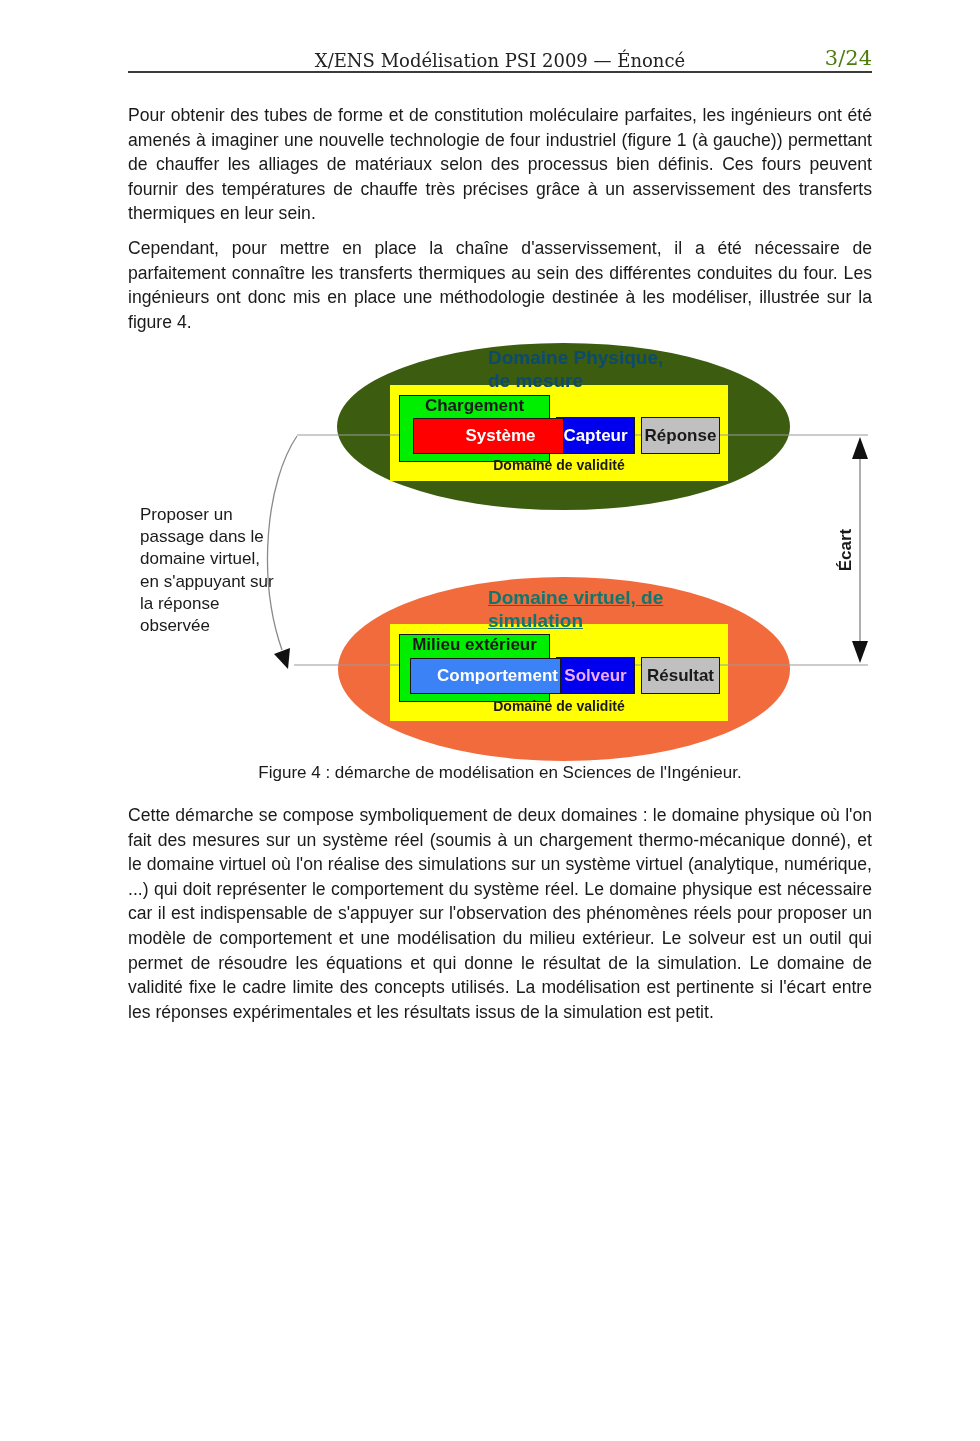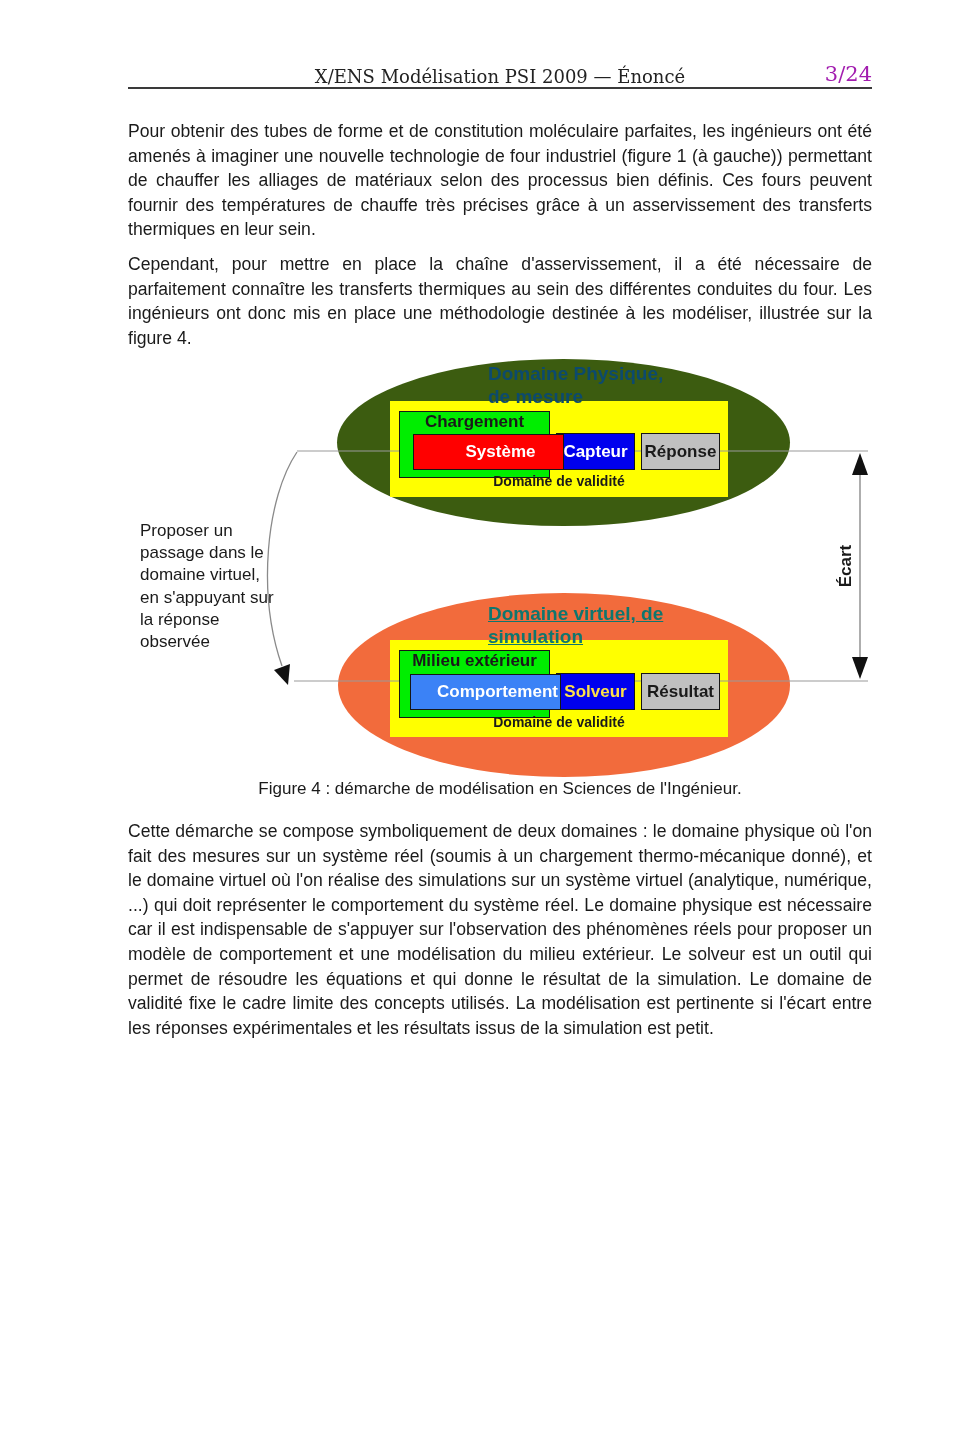--- a/index.html
+++ b/index.html
@@ -1,23 +1,23 @@
 <!DOCTYPE html>
 <html><head>
 <meta charset="utf-8">
 <style>
   html,body{margin:0;padding:0;background:#ffffff;}
   .page{position:relative;width:980px;height:1285px;background:#ffffff;overflow:hidden;
-        font-family:"Liberation Sans",sans-serif;color:#1a1a1a;margin-top:16px;}
+        font-family:"Liberation Sans",sans-serif;color:#1a1a1a;}
   .abs{position:absolute;}
   
   .hdr-title{left:128px;top:50px;width:744px;text-align:center;
              font-family:"DejaVu Serif",serif;font-size:18px;color:#222;}
   .hdr-page{left:772px;top:46px;width:100px;text-align:right;
-            font-family:"DejaVu Serif",serif;font-size:21px;color:#a21caf;}
+            font-family:"DejaVu Serif",serif;font-size:21px;color:#4d7c0f;}
   .rule{left:128px;width:744px;height:2px;background:#3a3a3a;}
   
   .para{left:128px;width:744px;text-align:justify;font-size:17.6px;line-height:24.6px;}
   
   .ellipse{border-radius:50%;z-index:1;}
   .validity-rect{z-index:2;}
   .figsvg{left:0;top:0;z-index:3;pointer-events:none;}
   .box{z-index:4;border:1px solid #161616;font-weight:bold;display:flex;
        align-items:center;justify-content:center;font-size:17px;}
   .box.inner{z-index:5;padding-left:24px;}
@@ -67,21 +67,21 @@
   <div class="abs ellipse" style="left: 338px; top: 577px; width: 452px; height: 184px; background: rgb(242, 107, 60);"></div>
   <div class="abs ellipse-title" style="left: 488px; top: 586px; color: #0f766e; text-decoration: underline;">Domaine virtuel, de
 simulation</div>
   <div class="abs validity-rect" style="left: 390px; top: 624px; width: 338px; height: 97px; background: rgb(255, 255, 0);"></div>
   <div class="abs box" style="left: 399px; top: 634px; width: 149px; height: 66px; align-items: flex-start; background: rgb(0, 238, 0);">
     <span>Milieu extérieur</span>
   </div>
   <div class="abs box inner" style="left: 410px; top: 658px; width: 125px; height: 34px; background: #3b82f6; color: rgb(255, 255, 255);">
     <span>Comportement</span>
   </div>
-  <div class="abs box" style="left: 556px; top: 657px; width: 77px; height: 35px; background: rgb(0, 0, 238); color: #fde047;">
+  <div class="abs box" style="left: 556px; top: 657px; width: 77px; height: 35px; background: rgb(0, 0, 238); color: #f0abfc;">
     <span>Solveur</span>
   </div>
   <div class="abs box" style="left: 641px; top: 657px; width: 77px; height: 35px; background: rgb(192, 192, 192);">
     <span>Résultat</span>
   </div>
   <div class="abs validity-label" style="left:390px;top:698px;">Domaine de validité</div>
 
   <svg class="abs figsvg" width="980" height="1441" viewBox="0 0 980 1441">
     <line x1="297" y1="435" x2="868" y2="435" stroke="#9a9a9a" stroke-width="1.2"></line>
     <line x1="294" y1="665" x2="868" y2="665" stroke="#9a9a9a" stroke-width="1.2"></line>

